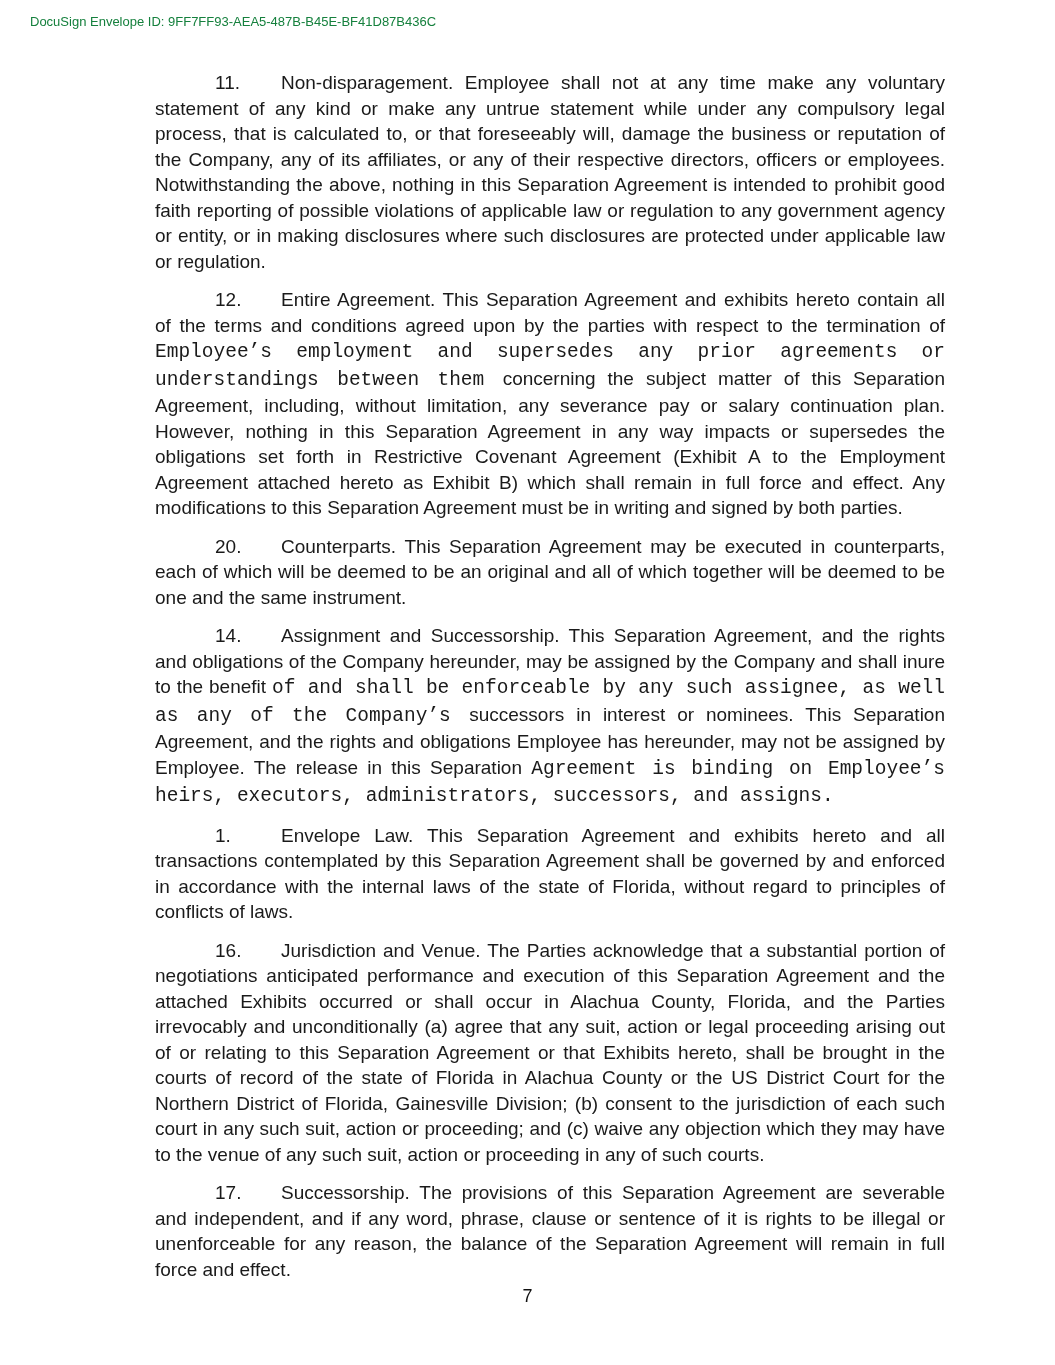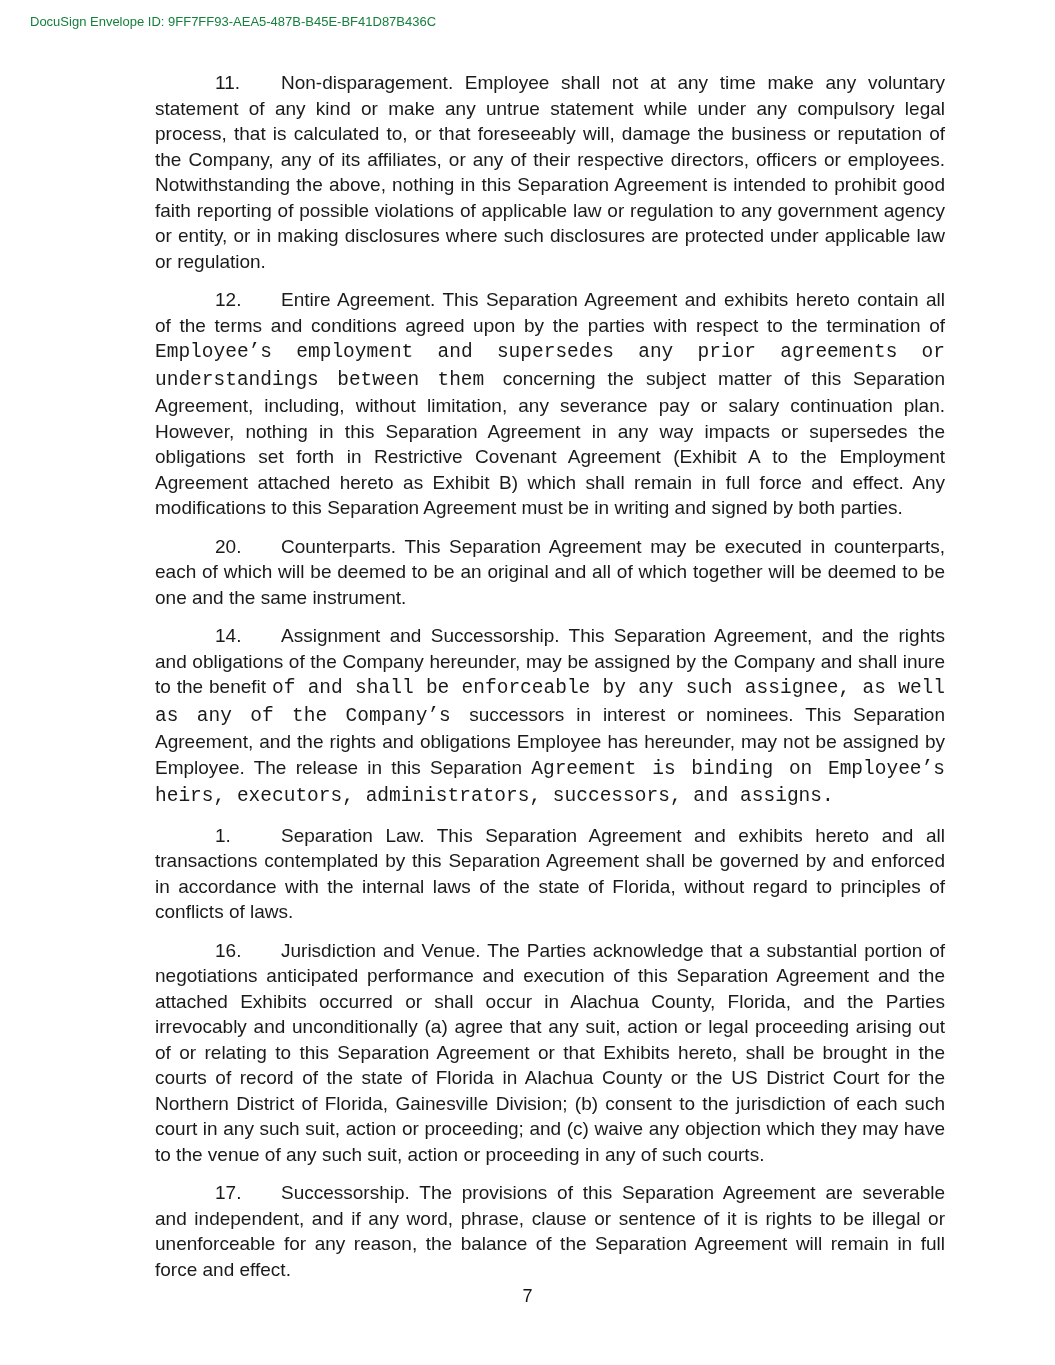--- a/index.html
+++ b/index.html
@@ -63,21 +63,21 @@
 <div class="content">
 
   <p class="para"><span class="num">11.</span><span class="heading">Non-disparagement</span><span>. Employee shall not at any time make any voluntary statement of any kind or make any untrue statement while under any compulsory legal process, that is calculated to, or that foreseeably will, damage the business or reputation of the Company, any of its affiliates, or any of their respective directors, officers or employees.  Notwithstanding the above, nothing in this Separation Agreement is intended to prohibit good faith reporting of possible violations of applicable law or regulation to any government agency or entity, or in making disclosures where such disclosures are protected under applicable law or regulation.</span></p>
 
   <p class="para"><span class="num">12.</span><span class="heading">Entire Agreement</span><span>.  This Separation Agreement and exhibits hereto contain all of the terms and conditions agreed upon by the parties with respect to the termination of </span><span class="serif">Employee’s employment and supersedes any prior agreements or understandings between them </span><span>concerning the subject matter of this Separation Agreement, including, without limitation, any severance pay or salary continuation plan.   However, nothing in this Separation Agreement in any way impacts or supersedes the obligations set forth in Restrictive Covenant Agreement (Exhibit A to the Employment Agreement attached hereto as Exhibit B) which shall remain in full force and effect. Any modifications to this Separation Agreement must be in writing and signed by both parties.</span></p>
 
   <p class="para"><span class="num">20.</span><span class="heading">Counterparts</span><span>.  This Separation Agreement may be executed in counterparts, each of which will be deemed to be an original and all of which together will be deemed to be one and the same instrument.</span></p>
 
   <p class="para"><span class="num">14.</span><span class="heading">Assignment and Successorship</span><span>.  This Separation Agreement, and the rights and obligations of the Company hereunder, may be assigned by the Company and shall inure to the benefit </span><span class="serif">of and shall be enforceable by any such assignee, as well as any of the Company’s </span><span>successors in interest or nominees.  This Separation Agreement, and the rights and obligations Employee has hereunder, may not be assigned by Employee.  The release in this Separation </span><span class="serif">Agreement is binding on Employee’s heirs, executors, administrators, successors, and assigns.</span></p>
 
-  <p class="para"><span class="num">1.</span><span class="heading">Separation Law</span><span>.  This Separation Agreement and exhibits hereto and all transactions contemplated by this Separation Agreement shall be governed by and enforced in accordance with the internal laws of the state of Florida, without regard to principles of conflicts of laws.</span></p>
+  <p class="para"><span class="num">1.</span><span class="heading">Envelope Law</span><span>.  This Separation Agreement and exhibits hereto and all transactions contemplated by this Separation Agreement shall be governed by and enforced in accordance with the internal laws of the state of Florida, without regard to principles of conflicts of laws.</span></p>
 
   <p class="para"><span class="num">16.</span><span class="heading">Jurisdiction and Venue.</span><span> The Parties acknowledge that a substantial portion of negotiations  anticipated performance and execution of this Separation Agreement and the attached Exhibits occurred or shall occur in Alachua County, Florida, and the Parties irrevocably and unconditionally (a) agree that any suit, action or legal proceeding arising out of or relating to this Separation Agreement or that Exhibits hereto, shall be brought in the courts of record of the state of Florida in Alachua County or the US District Court for the Northern District of Florida, Gainesville Division; (b) consent to the jurisdiction of each such court in any such suit, action or proceeding;  and (c) waive any objection which they may have to the venue of any such suit, action or proceeding in any of such courts.</span></p>
 
   <p class="para"><span class="num">17.</span><span class="heading">Successorship</span><span>. The provisions of this Separation Agreement are severable and independent, and if any word, phrase, clause or sentence of it is rights to be illegal or unenforceable for any reason, the balance of the Separation Agreement will remain in full force and effect.</span></p>
 
 </div>
 
 <div class="page-number">7</div>
 
 </body></html>

